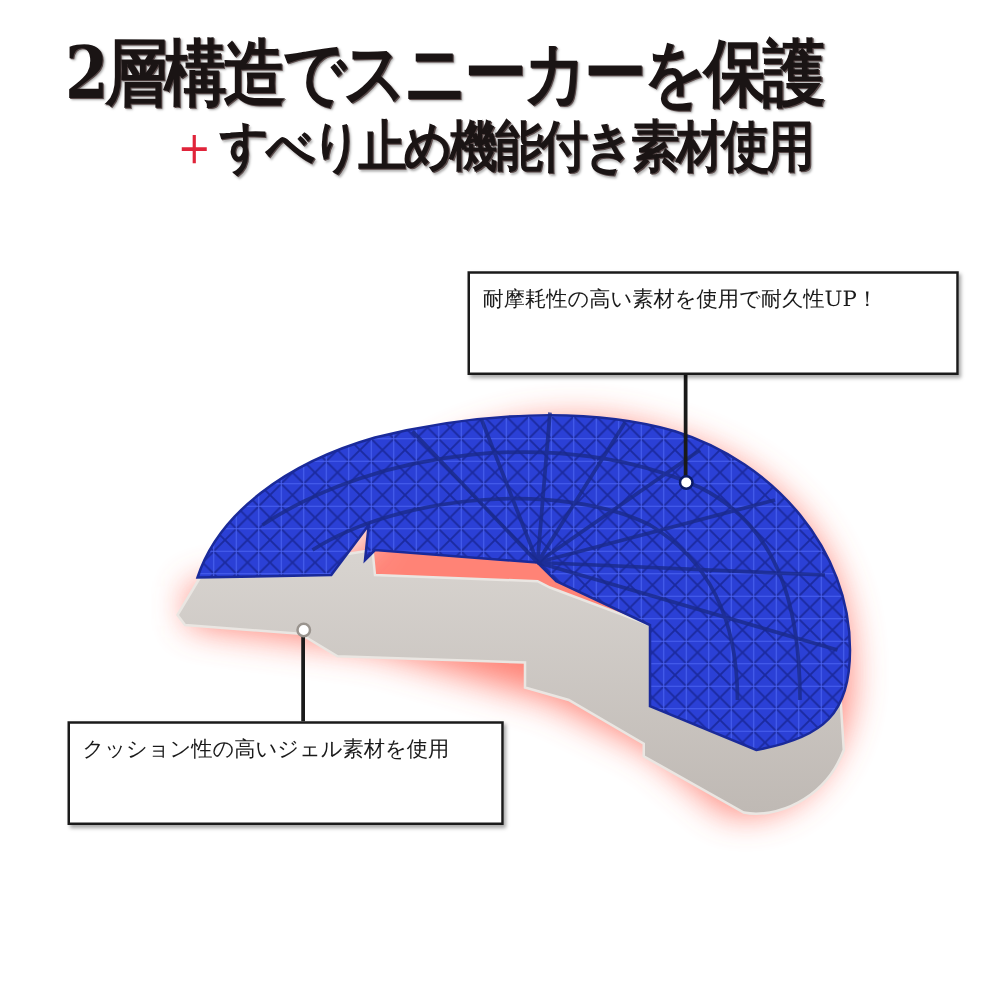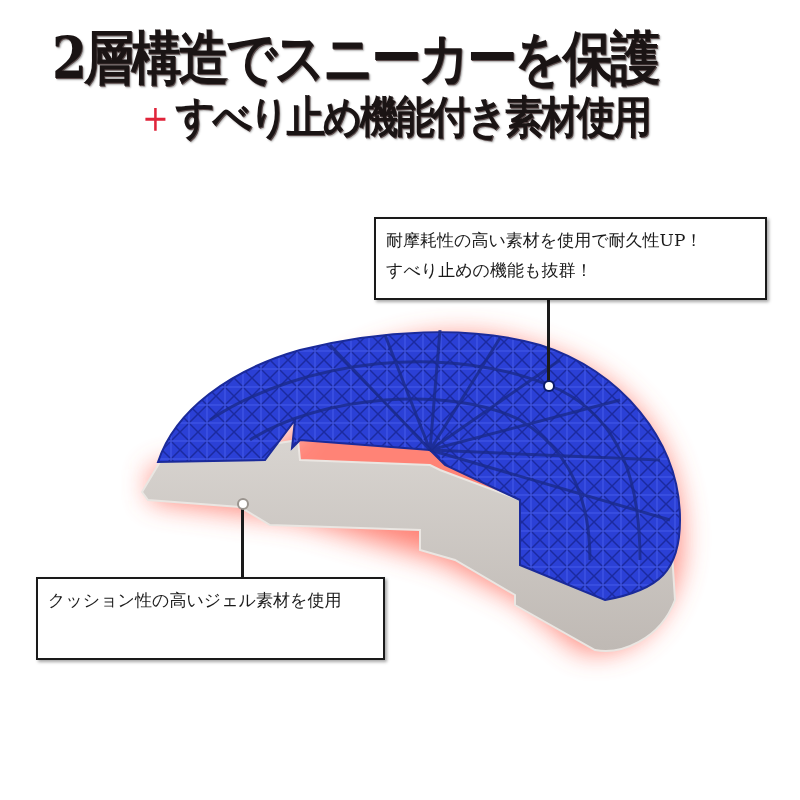--- a/index.html
+++ b/index.html
@@ -15,21 +15,21 @@
              text-shadow: 1px 1px 0 #5a4a4a, 2px 2px 2px rgba(0,0,0,0.3);
              transform: scaleX(0.88); transform-origin:left top; }
   .subline .plus { color:#e0243a; font-weight:normal; margin-right:4px;
                    text-shadow:none; }
 
   .callout { position:absolute; background:#fff; border:2px solid #1a1a1a;
              box-shadow: 2px 2px 3px rgba(0,0,0,0.35);
              font-size:17px; line-height:30px; color:#1a1a1a; padding:6px 10px;
              box-sizing:border-box; white-space:nowrap; }
   .callout-top { left:374px; top:217px; width:393px; height:83px; }
-  .callout-bottom { left:36px; top:577px; width:349px; height:83px; }
+  .callout-bottom { left:54px; top:577px; width:349px; height:83px; }
 
   .leader { position:absolute; background:#1a1a1a; width:3px; }
   .leader-top { left:547px; top:300px; height:82px; }
   .leader-bottom { left:241px; top:508px; height:70px; }
   .dot { position:absolute; width:8px; height:8px; border-radius:50%;
          background:#ffffff; border:2px solid #1a1a1a; }
   .dot-top { left:543px; top:380px; border-color:#0a1a66; }
   .dot-bottom { left:237px; top:498px; border-color:#9a948e; }
 
   .product { position:absolute; left:0; top:0; width:800px; height:800px; }
@@ -78,18 +78,17 @@
   </g>
 </svg>
 
 <div class="leader leader-top"></div>
 <div class="dot dot-top"></div>
 <div class="leader leader-bottom"></div>
 <div class="dot dot-bottom"></div>
 
 <div class="callout callout-top">
   <div>耐摩耗性の高い素材を使用で耐久性UP！</div>
-  <div>すべり止めの機能も抜群！</div>
 </div>
 
 <div class="callout callout-bottom">
   <div>クッション性の高いジェル素材を使用</div>
 </div>
 
 </body></html>

